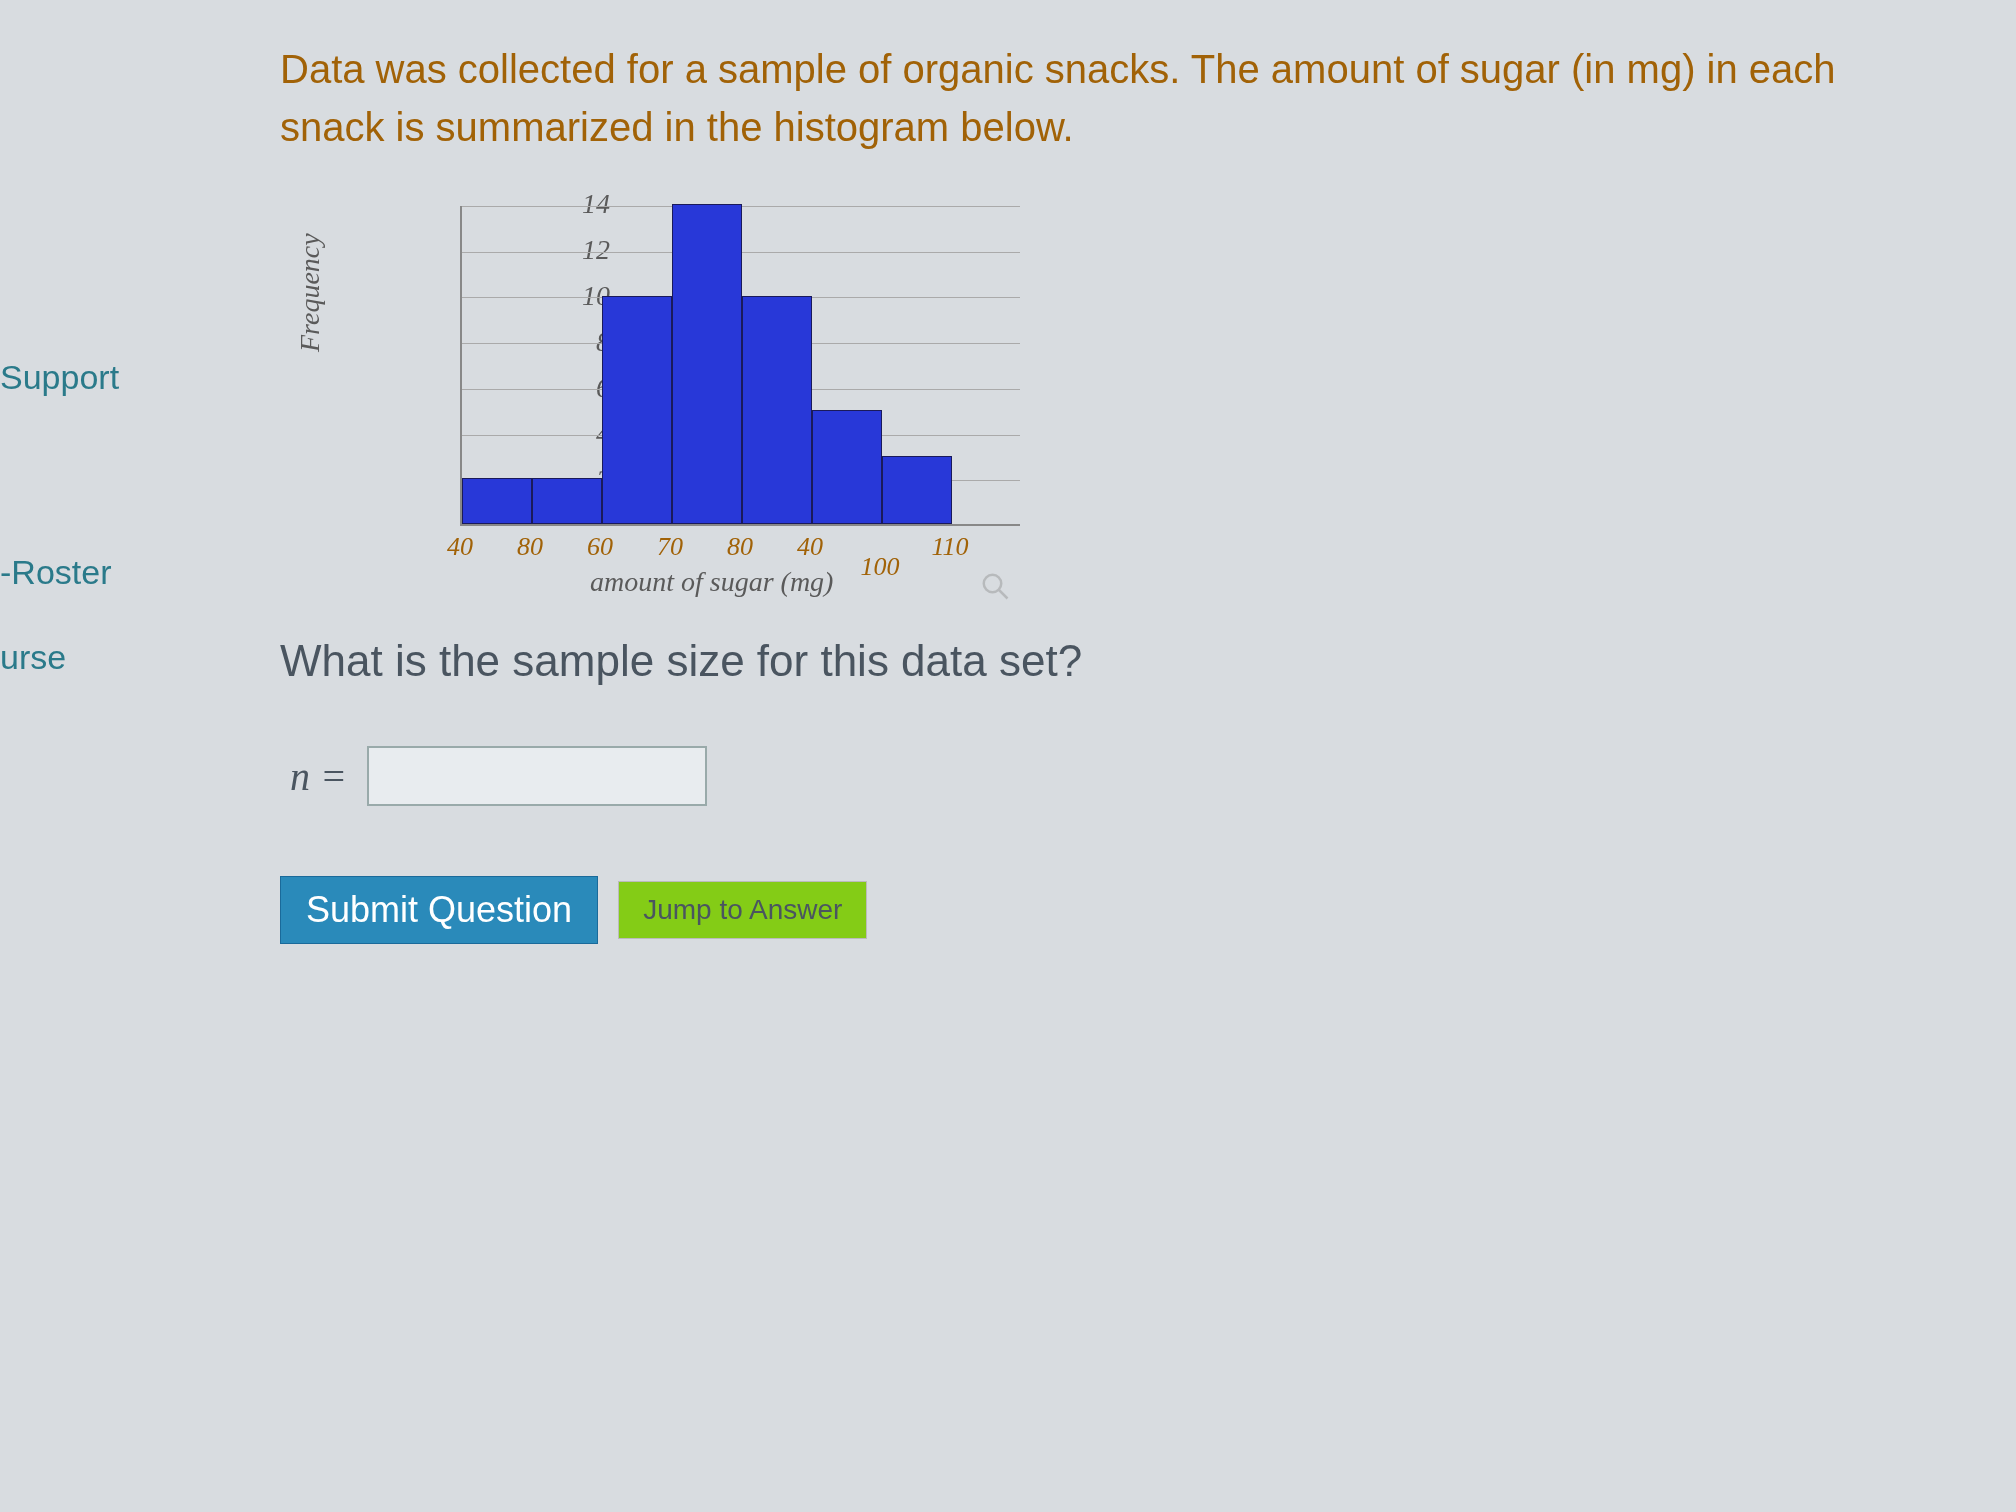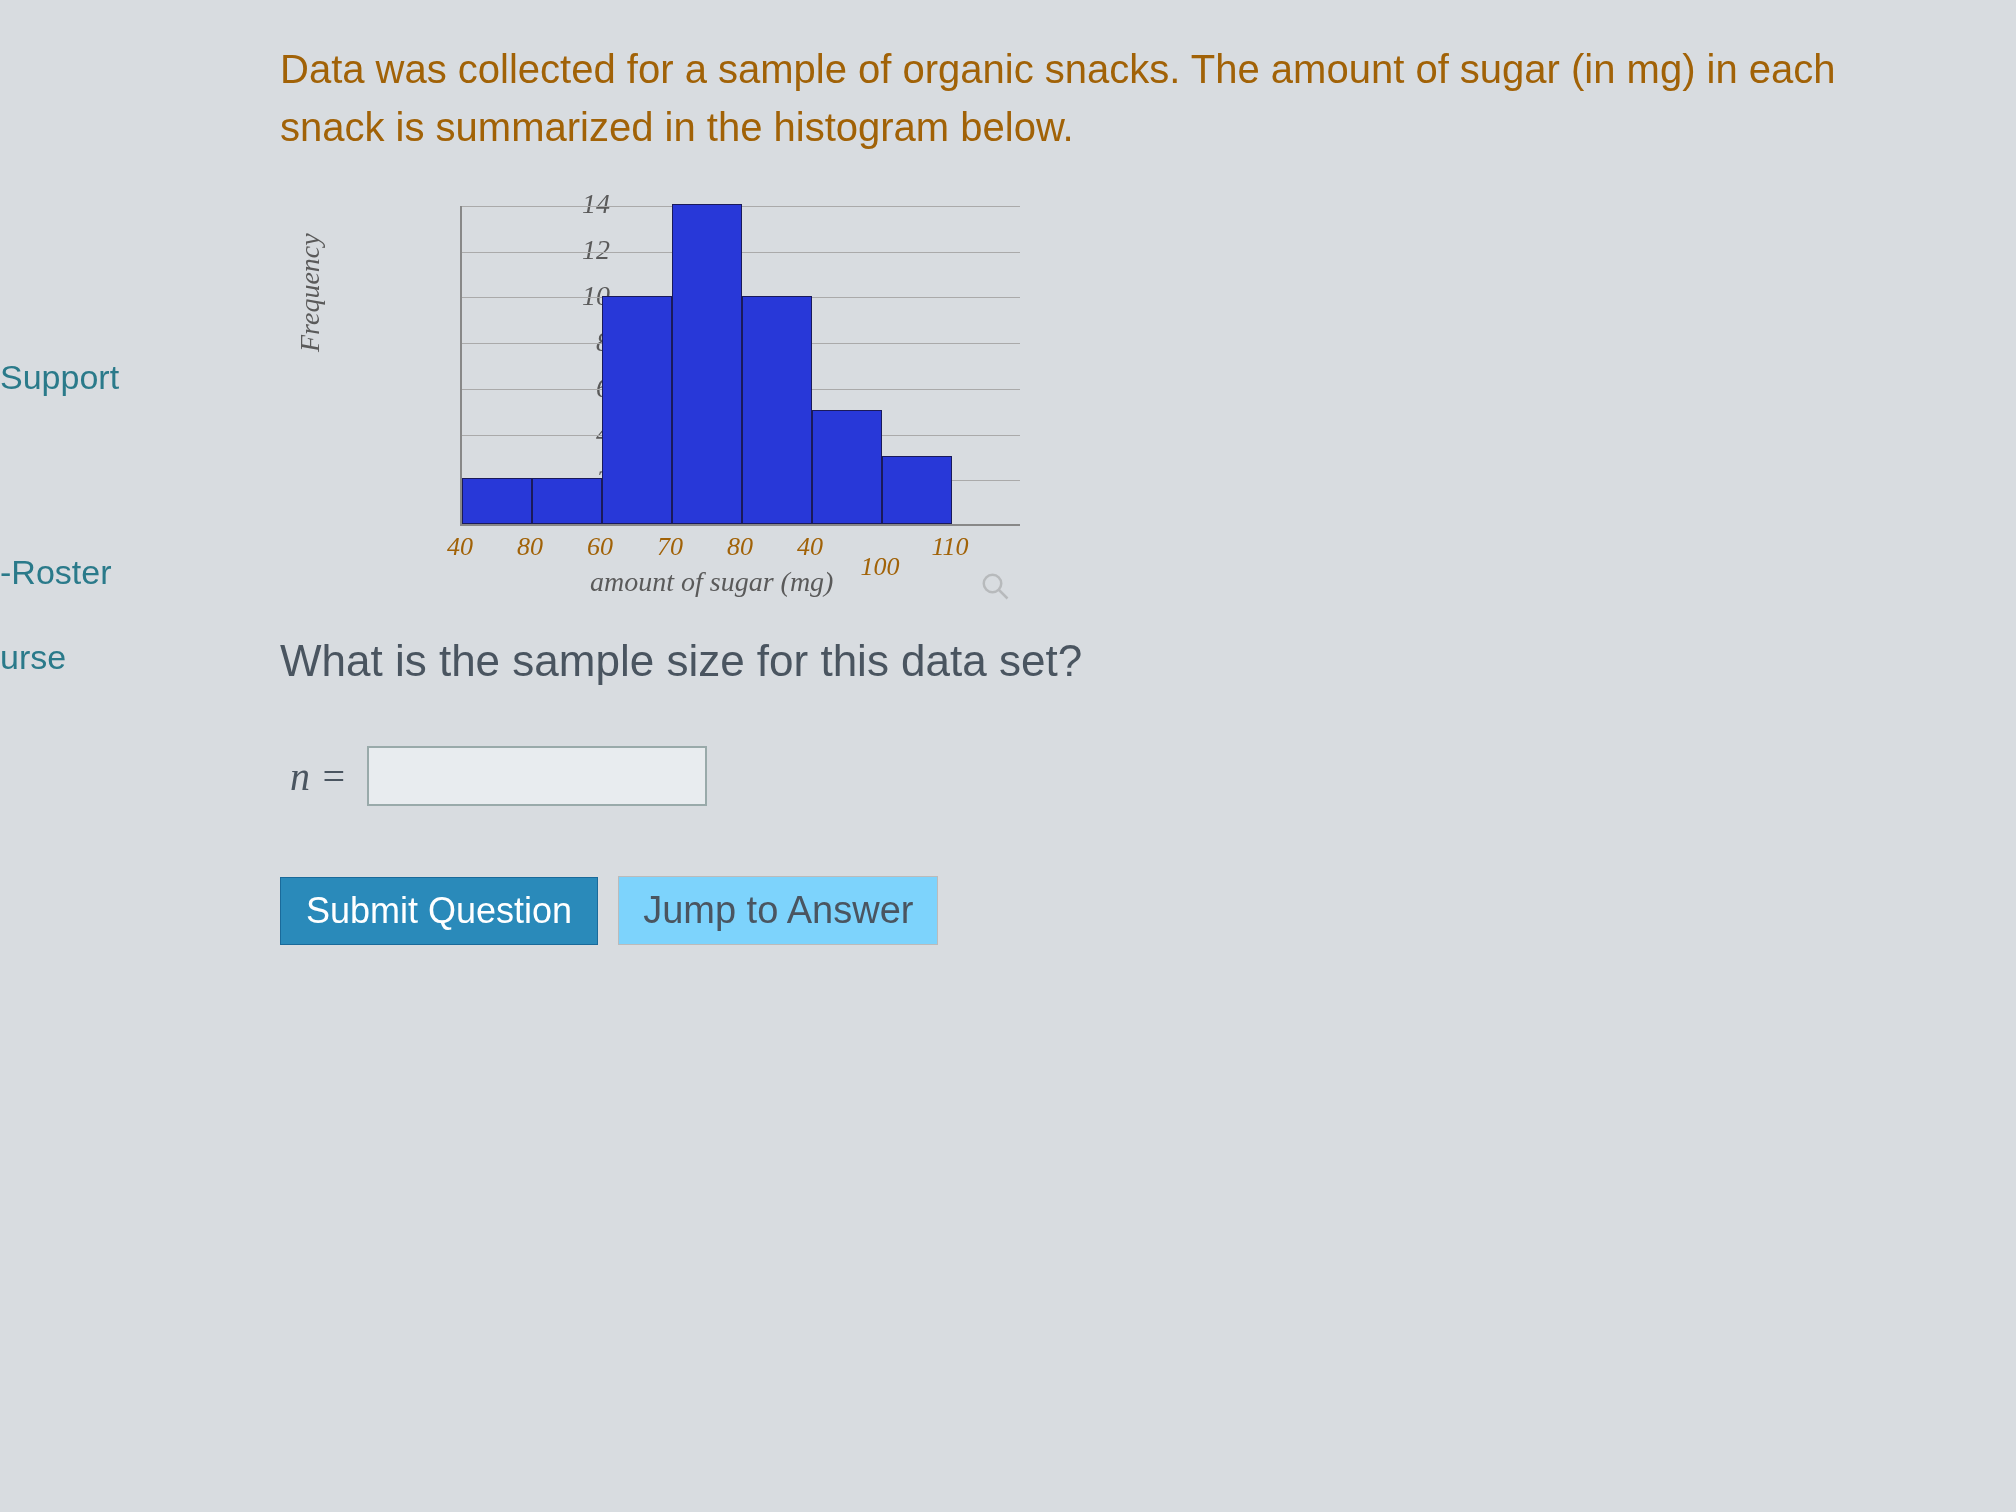--- a/index.html
+++ b/index.html
@@ -148,25 +148,25 @@
     }
     .submit-btn {
       background: #2a8aba;
       color: white;
       border: 1px solid #1a6a9a;
       padding: 12px 25px;
       font-size: 36px;
       cursor: pointer;
     }
     .jump-btn {
-      background: #7dd3fc;
+      background: #84cc16;
       color: #4a5560;
       border: 1px solid #bbb;
       padding: 12px 24px;
-      font-size: 38px;
+      font-size: 28px;
       cursor: pointer;
     }
   </style>
 </head>
 <body>
 
 <div class="sidebar">
   <div class="sidebar-item">Support</div>
   <div class="sidebar-item" style="margin-bottom:30px;">-Roster</div>
   <div class="sidebar-item">urse</div>

